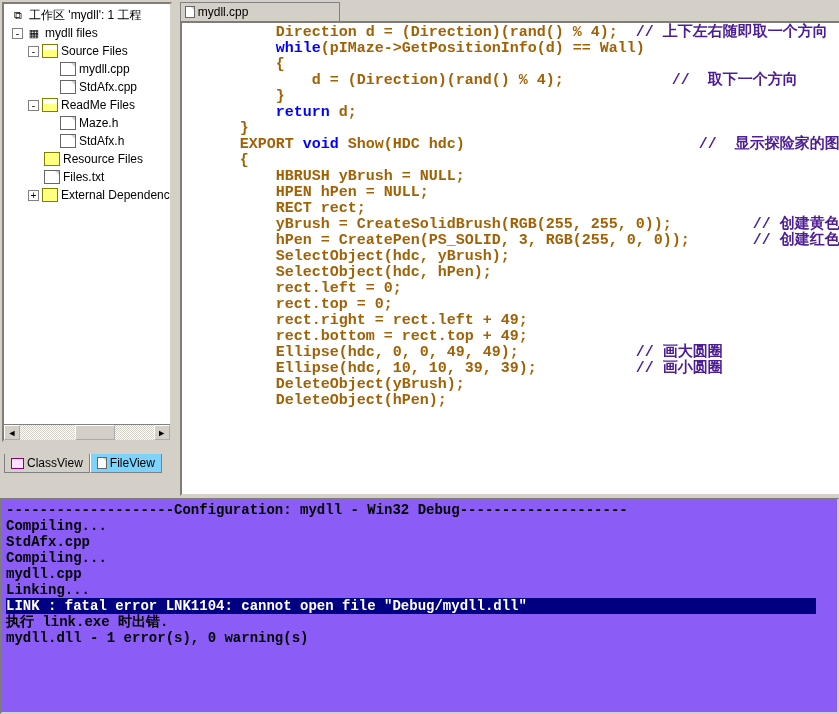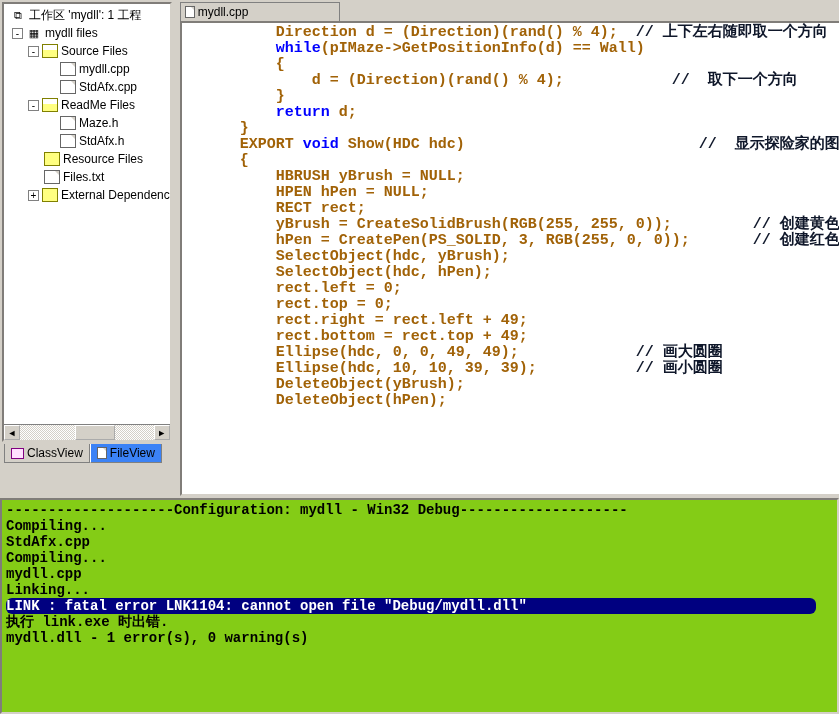--- a/index.html
+++ b/index.html
@@ -120,35 +120,35 @@
     position: absolute;
     top:0; bottom:0;
     left: 55px; width: 40px;
     background: #d4d0c8;
     border: 1px outset #fff;
   }
   
   .tab-row {
     display: flex;
     gap: 0;
-    margin-top: 2px;
+    margin-top: 12px;
     padding-left: 2px;
   }
   .tab {
     background: #d4d0c8;
     border: 1px solid #808080;
     border-top: none;
     padding: 2px 6px;
     display: flex;
     align-items: center;
     gap: 3px;
     font-size: 12px;
   }
   .tab.active {
-    background: #3b82f6;
+    background: #7dd3fc;
     border-color: #fff #808080 #808080 #fff;
   }
   .tab-icon-class {
     width: 13px; height: 11px;
     border: 1px solid #800080;
     background: #ffe0ff;
   }
   .tab-icon-file {
     width: 10px; height: 12px;
     border: 1px solid #666;
@@ -187,45 +187,44 @@
   }
   .code-area {
     font-family: "Fixedsys", "Courier New", monospace;
     font-size: 15px;
     line-height: 16px;
     white-space: pre;
     padding: 2px 4px;
     font-weight: bold;
   }
   .kw { color: #0000ff; }
-  .cm { color: #0f172a; }
+  .cm { color: #4c1d95; }
   .tx { color: #a16207; }
   
   .output-area {
     position: absolute;
     top: 498px;
     left: 0;
     width: 839px;
     height: 216px;
-    background: #84cc16;
+    background: #8b5cf6;
     border: 2px inset #d4d0c8;
     font-family: "Fixedsys", "Courier New", monospace;
     font-size: 14px;
     line-height: 16px;
     font-weight: bold;
     white-space: pre;
     padding: 2px 4px;
     overflow: hidden;
   }
   .out-err {
     background: #000080;
     color: #ffffff;
     display: inline-block;
     width: 810px;
-    border-radius: 6px;
   }
 </style>
 </head>
 <body>
 
 <div class="top-area">
   <div class="left-panel">
     <div class="tree-window">
       <div class="tree-content">
         <div class="tree-item">

